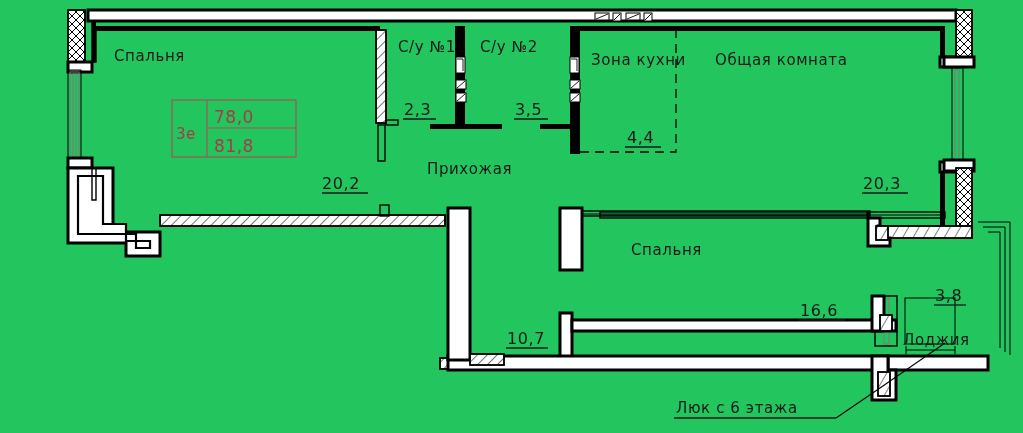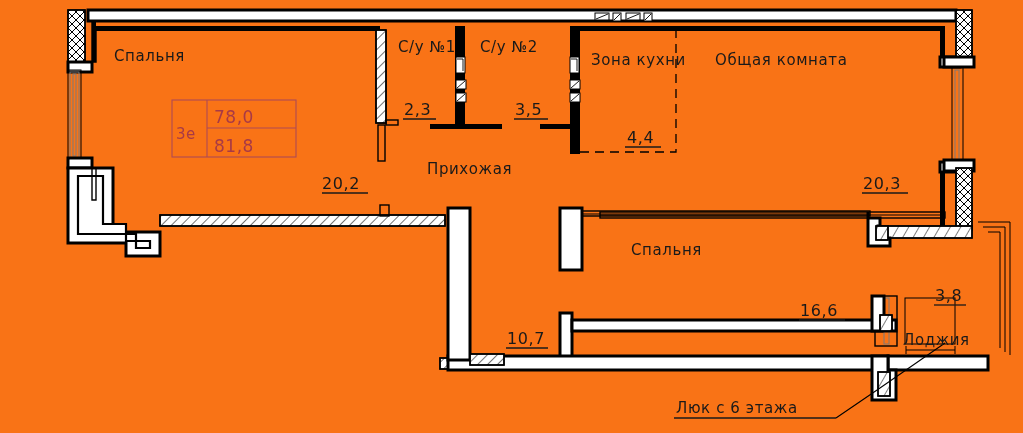--- a/index.html
+++ b/index.html
@@ -1,20 +1,20 @@
 <!DOCTYPE html>
 <html><head>
 <meta charset="utf-8">
 <style>
   html,body{margin:0;padding:0;background:#ffffff;}
   body{
     width:1023px;height:433px;overflow:hidden;
     font-family:"DejaVu Sans",sans-serif;
   }
-  #plan-root{position:relative;width:1023px;height:433px;background:#f97316;}
+  #plan-root{position:relative;width:1023px;height:433px;background:#22c55e;}
   svg#floorplan{position:absolute;left:0;top:0;width:1023px;height:433px;display:block;}
   .wall-thick{fill:#ffffff;stroke:#000000;stroke-width:3;}
   .wall-solid{fill:#000000;stroke:none;}
   .wall-thin{fill:none;stroke:#000000;stroke-width:1.4;}
   .wall-hair{fill:none;stroke:#000000;stroke-width:1;}
   .glaze{fill:none;stroke:#7a7a7a;stroke-width:1;}
   .hatchwall{stroke:#000000;stroke-width:1.5;}
   .dashline{fill:none;stroke:#000000;stroke-width:1.3;stroke-dasharray:9 6;}
   .leader{fill:none;stroke:#000000;stroke-width:1.1;}
   .lbl{font-family:"DejaVu Sans",sans-serif;font-size:14.5px;fill:#1a1a1a;letter-spacing:.6px;}

